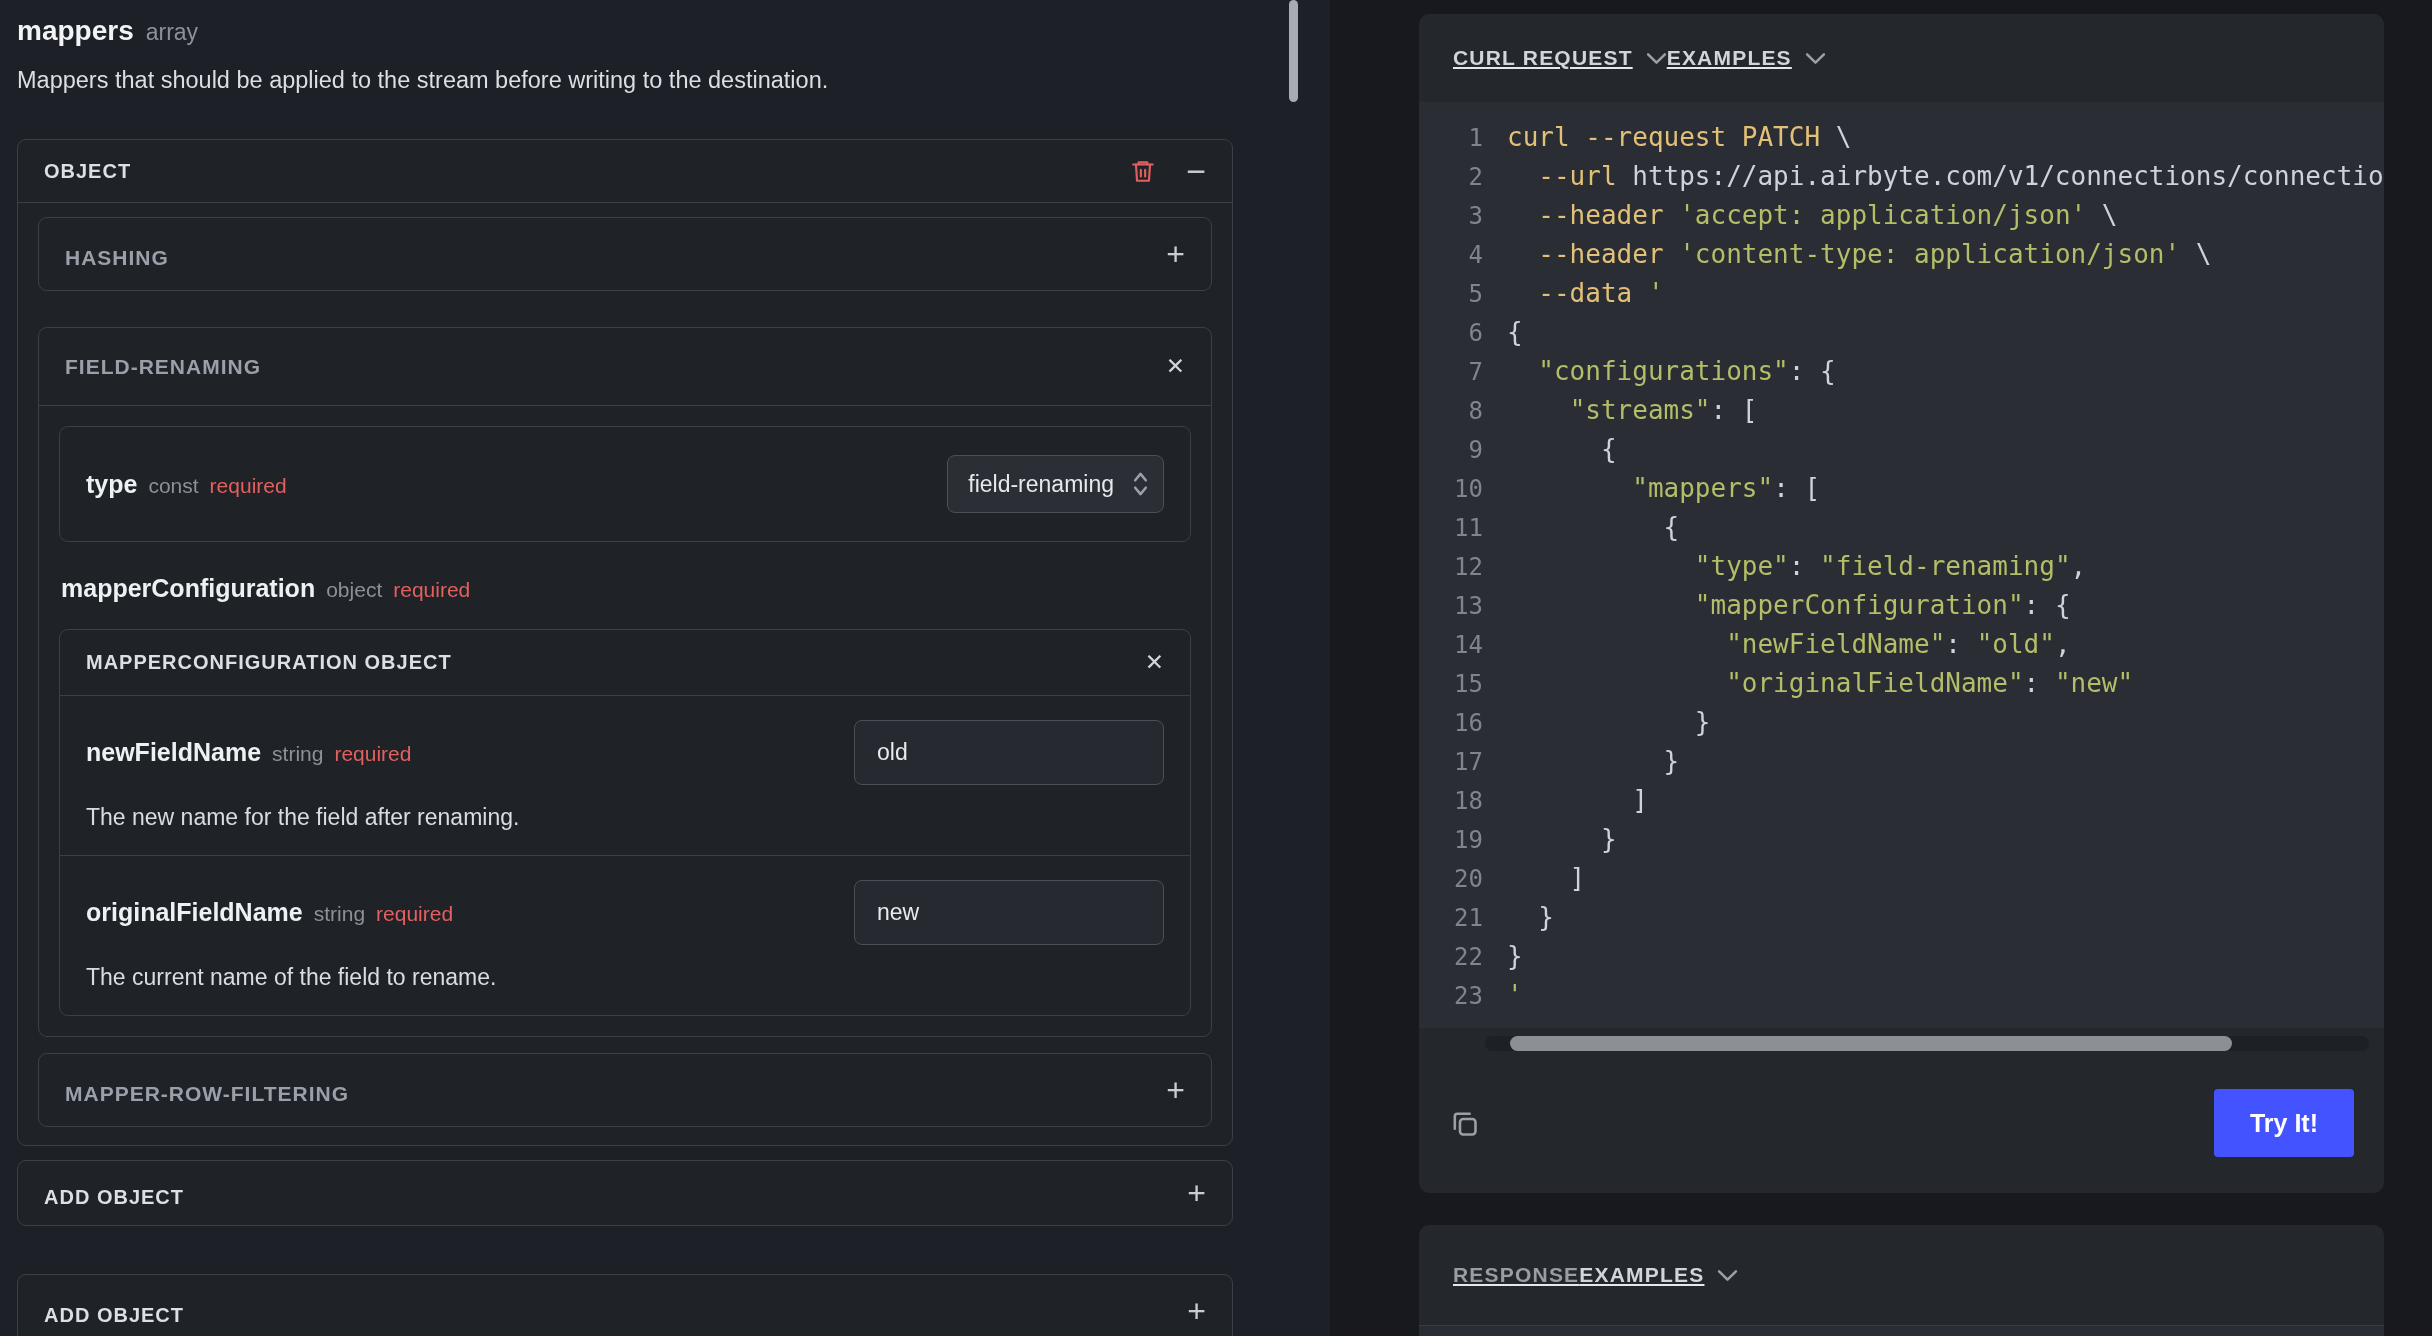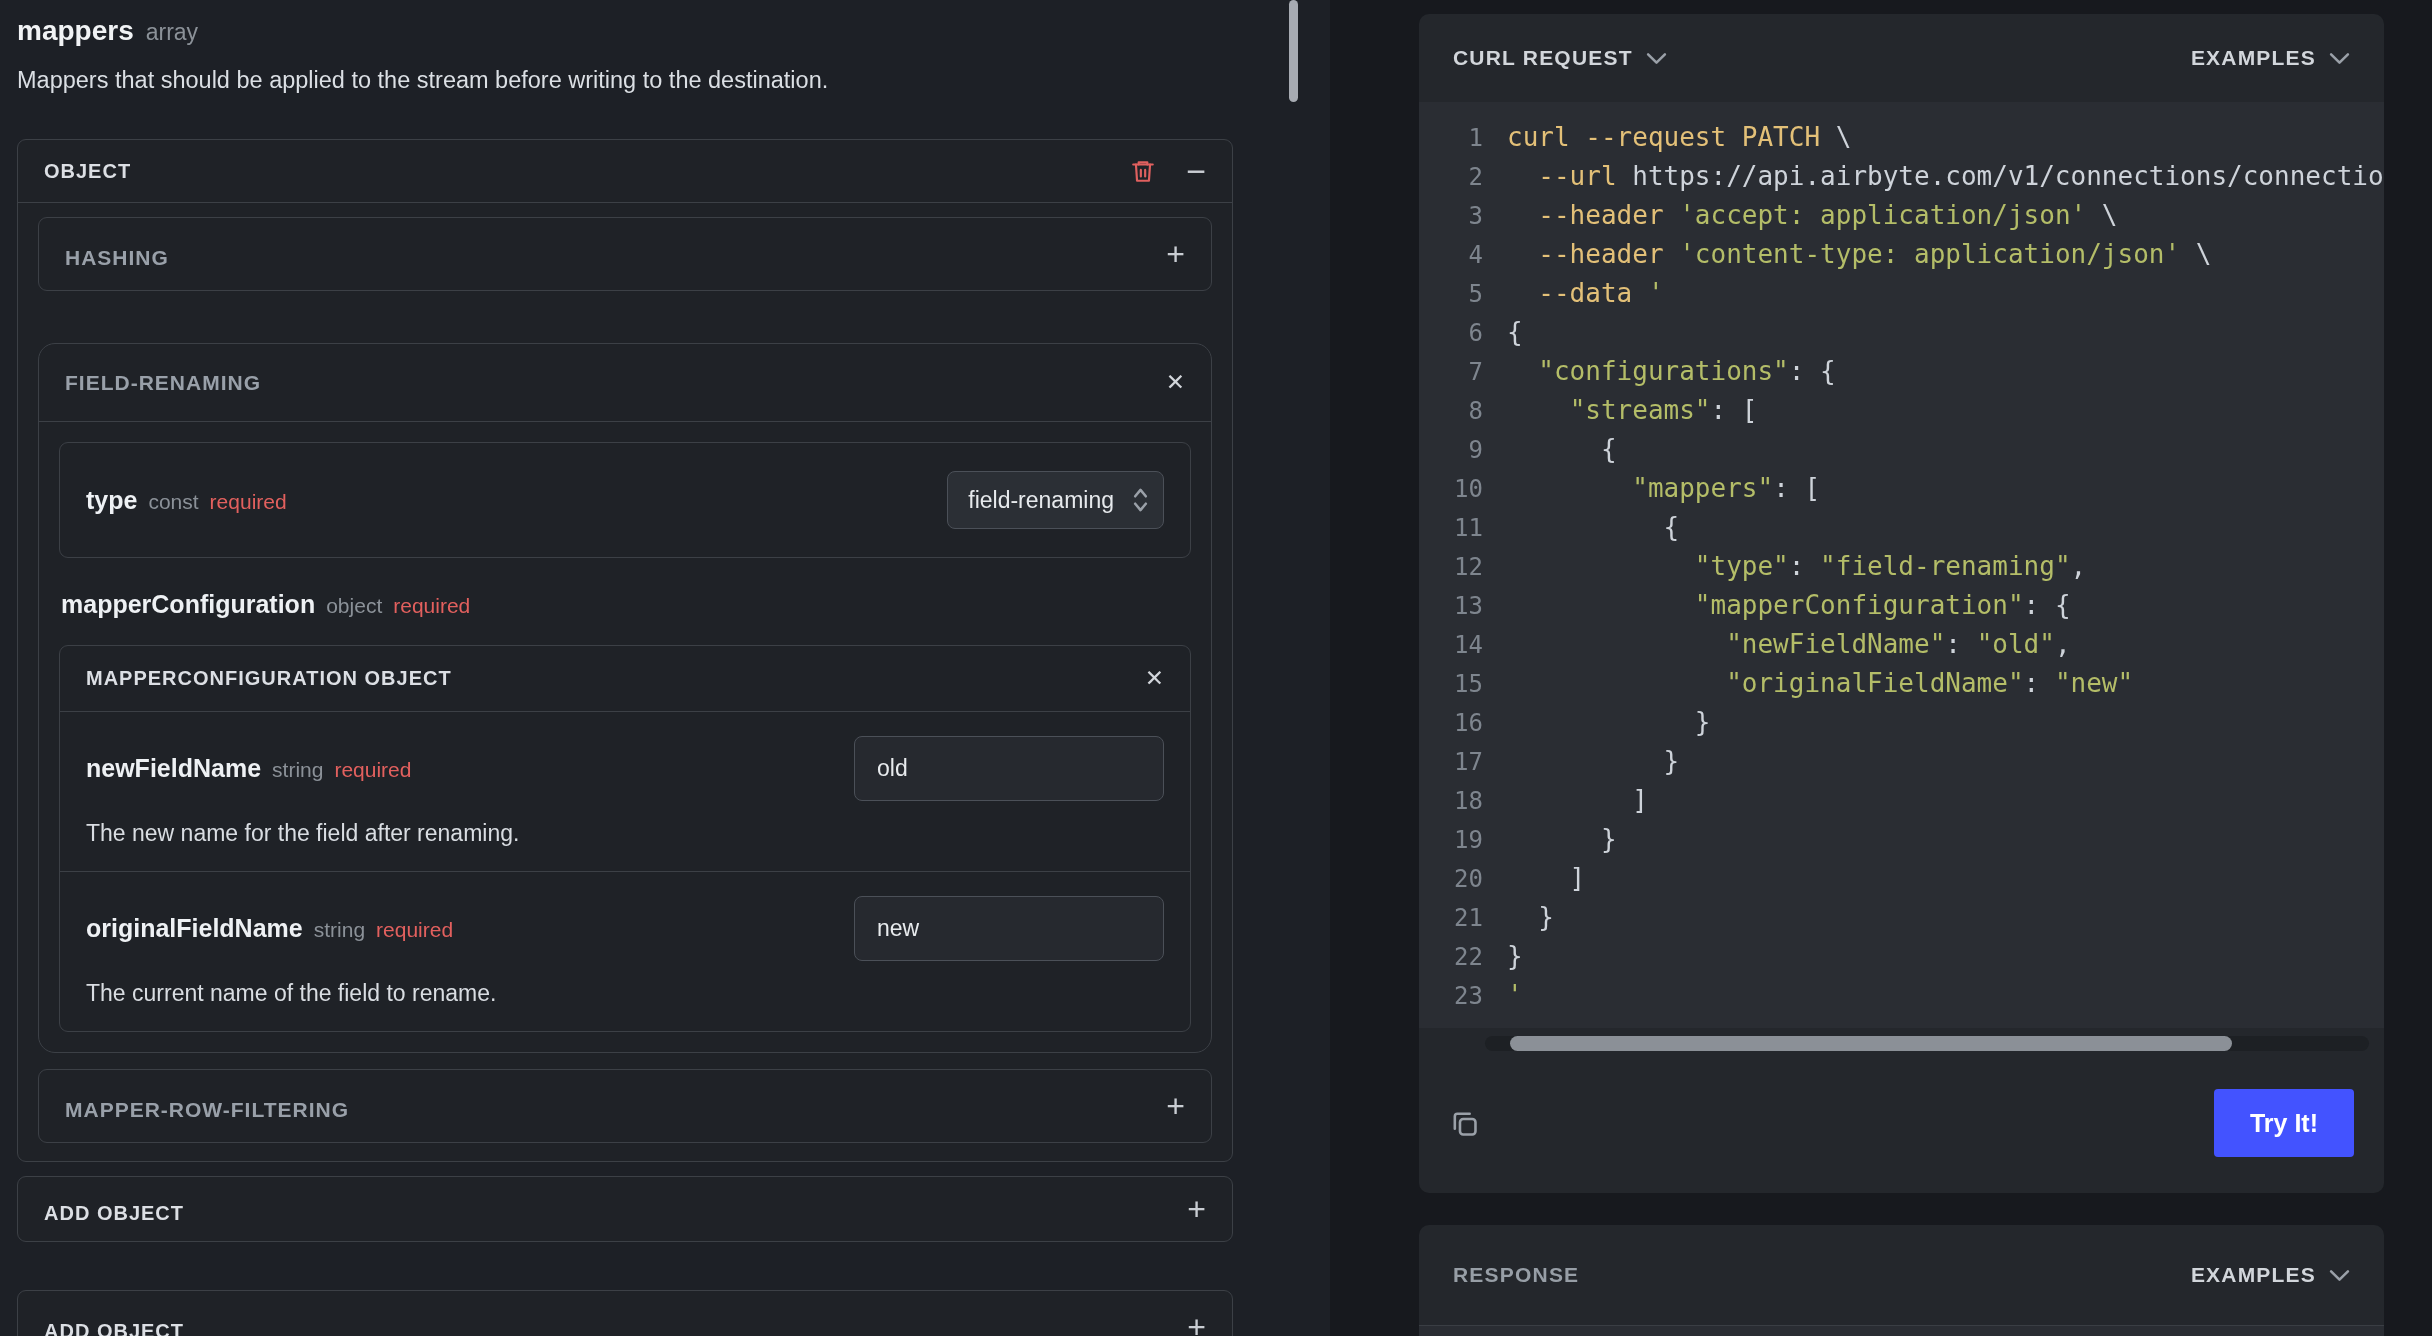--- a/index.html
+++ b/index.html
@@ -34,21 +34,21 @@
   .icon-btn.glyph-minus { font-size:34px; }
   .icon-btn.glyph-plus  { font-size:32px; font-weight:400; }
   .icon-btn.glyph-close { font-size:23px; color:#d2d6db; }
   .trash { color:var(--danger,#e0605f); }
 
   .box-body { padding:14px 20px 18px; }
 
   .row-box { display:flex; justify-content:space-between; align-items:flex-end;
     padding:20px 26px; min-height:74px; }
 
-  .fr-box { margin-top:52px;border-radius:17px; }
+  .fr-box { margin-top:36px; }
   .fr-box > .box-header { min-height:78px; padding:20px 26px; }
   .fr-body { padding:20px; }
 
   .type-box { display:flex; justify-content:space-between; align-items:center; padding:28px 26px; }
   .labels { display:flex; align-items:baseline; }
   .labels .prop { font-size:25px; font-weight:700; color:#eef1f4; }
   .labels .kind { font-size:21px; color:#8b9198; margin-left:11px; }
   .labels .req  { font-size:21px; color:var(--required,#e2605e); margin-left:11px; }
 
   .select { display:flex; align-items:center; gap:18px; background:#2b2f35;
@@ -72,22 +72,22 @@
   .add-row.outer { margin-top:48px; min-height:70px; }
 
   .vscroll-thumb { position:absolute; left:1289px; top:0; width:9px; height:102px;
     border-radius:5px; background:#a7abb2; cursor:pointer; }
 
   
   .pane-right { position:absolute; left:1331px; top:0; width:1101px; height:1336px; background:#17191e; }
   .panel { position:absolute; left:88px; width:965px; background:#24272c; border-radius:10px; }
   .curl-panel { top:14px; height:1179px; overflow:hidden; }
 
-  .panel-header { display:flex; justify-content:space-between; align-items:center;
-    height:88px; padding:0 34px; }
+  .panel-header { display:flex; align-items:center;
+    height:88px; padding:0 34px;text-decoration:underline; }
   .ph-group { display:flex; align-items:center; gap:13px; font-size:21px; font-weight:700;
     letter-spacing:1.2px; color:#d2d6db; cursor:pointer; }
   .ph-group.muted { color:#979ea6; }
   .chev { color:#9aa0a8; }
 
   .code-area { position:absolute; top:88px; left:0; width:965px; height:926px;
     background:#2a2d33; overflow:hidden; padding-top:16px;
     font-family:"DejaVu Sans Mono", monospace; font-size:26px; line-height:39px; white-space:pre; }
   .cl { height:39px; }
   .ln { display:inline-block; width:88px; text-align:right; padding-right:24px;

